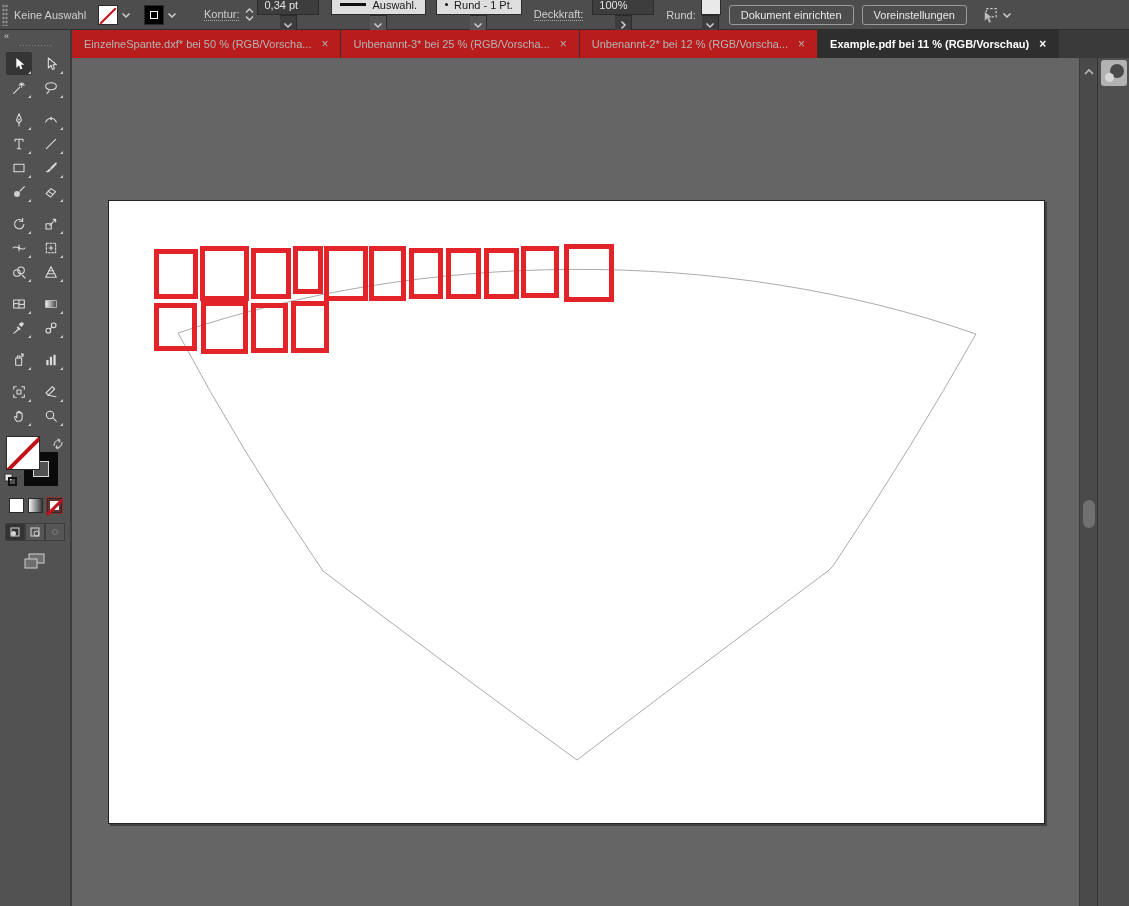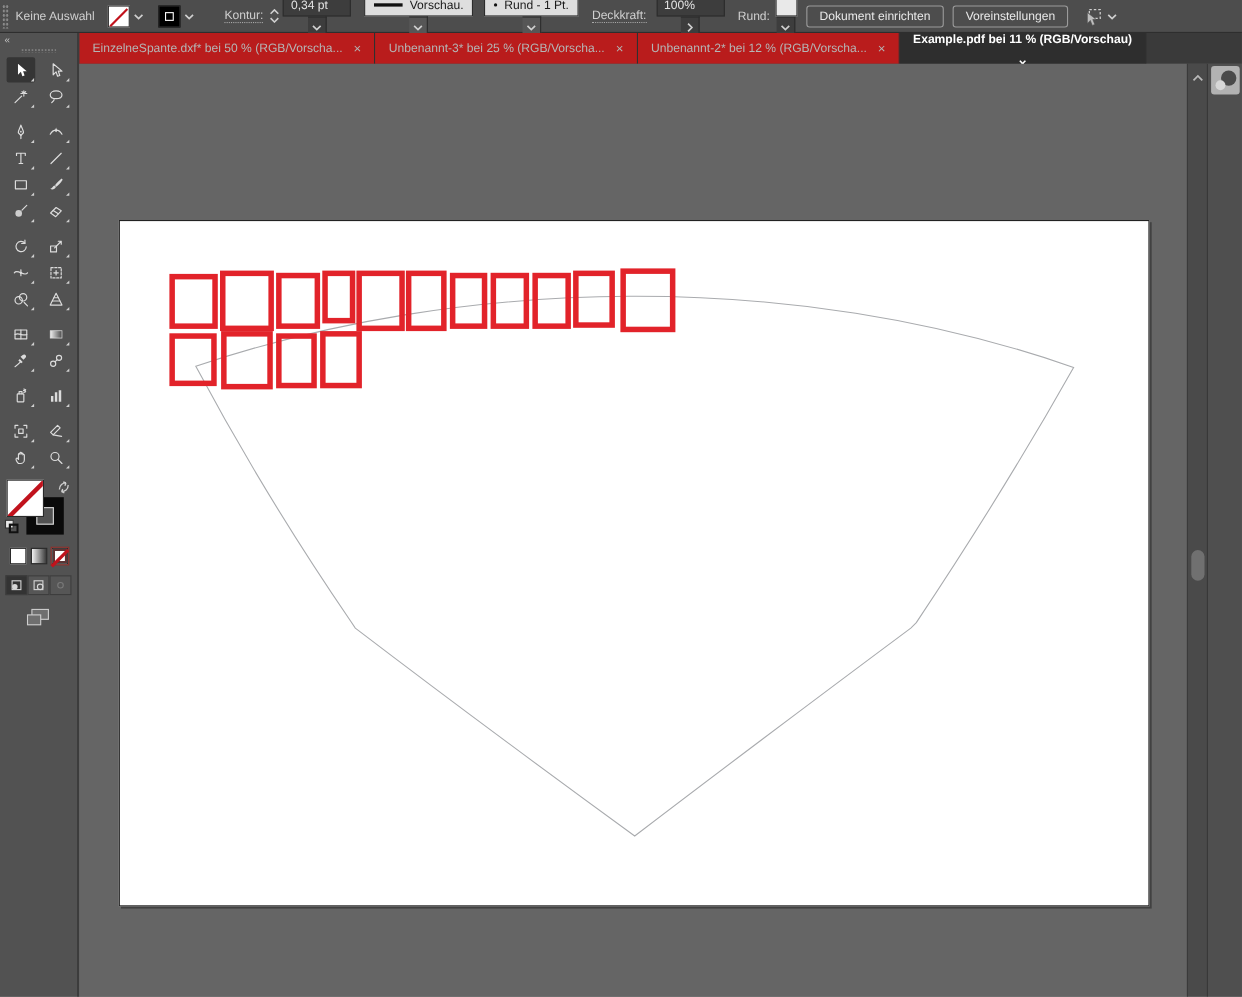--- a/index.html
+++ b/index.html
@@ -45,21 +45,21 @@
     white-space:nowrap; font-family:"Liberation Sans",sans-serif; }
   .icon-btn { background:transparent; border:none; color:#d6d6d6; cursor:pointer;
     display:flex; align-items:center; margin-left:12px; }
 
   
   .tab-bar { position:absolute; left:72px; top:30px; width:1057px; height:28px;
     background:#3a3a3a; display:flex; align-items:stretch; }
   .tab { display:flex; align-items:center; gap:10px; padding:0 12px; background:#b91c1c;
     border-right:1px solid #303030; color:#b5b5b5; font-size:11px; cursor:pointer;
     white-space:nowrap; }
-  .tab.active { background:#2e2e2e; color:#ffffff; font-weight:bold;flex-direction:column; }
+  .tab.active { background:#2e2e2e; color:#ffffff; font-weight:bold; }
   .tab .close { font-size:12px; color:inherit; line-height:1; cursor:pointer; }
 
   
   .tools-panel { position:absolute; left:0; top:30px; width:72px; height:876px;
     background:#525252; border-right:2px solid #3c3c3c; }
   .tools-head { height:12px; display:flex; align-items:center; color:#c9c9c9; padding-left:4px;
     font-size:9px; }
   .tools-grip { width:32px; height:4px; margin:2px auto 4px auto;
     background-image:radial-gradient(#7f7f7f 0.8px, transparent 1px);
     background-size:3px 3px; }
@@ -168,21 +168,21 @@
       <button class="chev-cell">
         <svg width="10" height="8" viewBox="0 0 10 8">
             <path d="M1.5 2.5 L5 6 L8.5 2.5" fill="none" stroke="currentColor" stroke-width="1.5"></path>
           </svg>
       </button>
     </div>
 
     <div class="combo" style="margin-left:12px">
       <div class="dd-light">
         <span class="linepreview"></span>
-        <span>Vorschau.</span>
+        <span>Auswahl.</span>
       </div>
       <button class="chev-cell">
         <svg width="10" height="8" viewBox="0 0 10 8">
             <path d="M1.5 2.5 L5 6 L8.5 2.5" fill="none" stroke="currentColor" stroke-width="1.5"></path>
           </svg>
       </button>
     </div>
 
     <div class="combo" style="margin-left:10px">
       <div class="dd-light">

